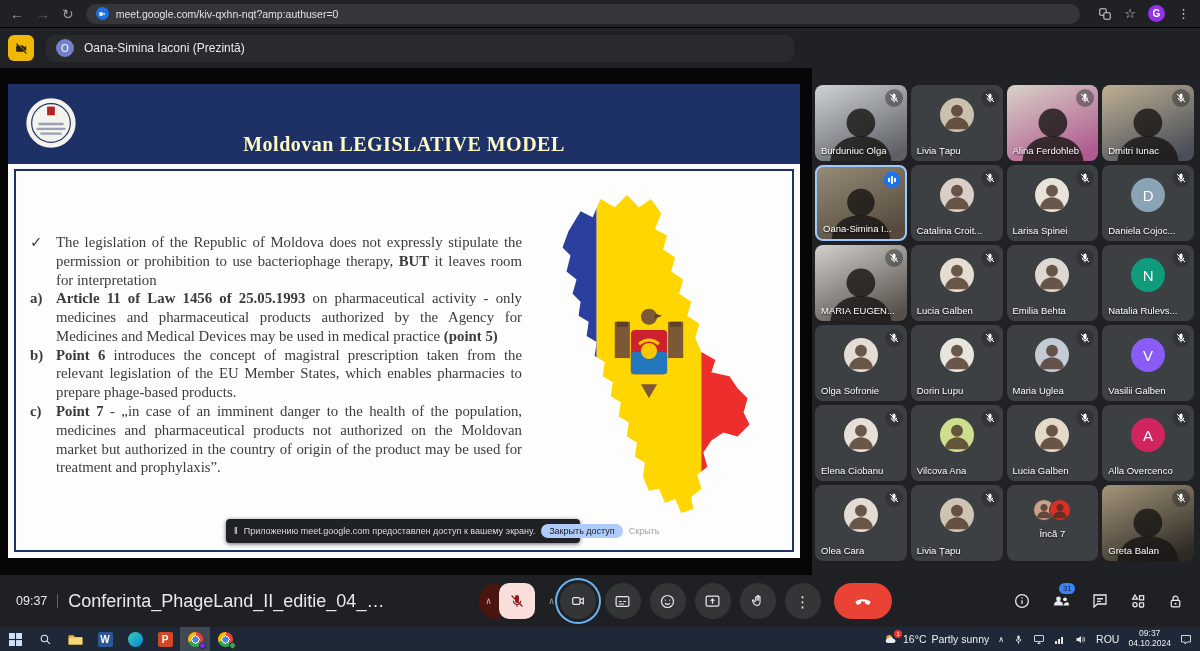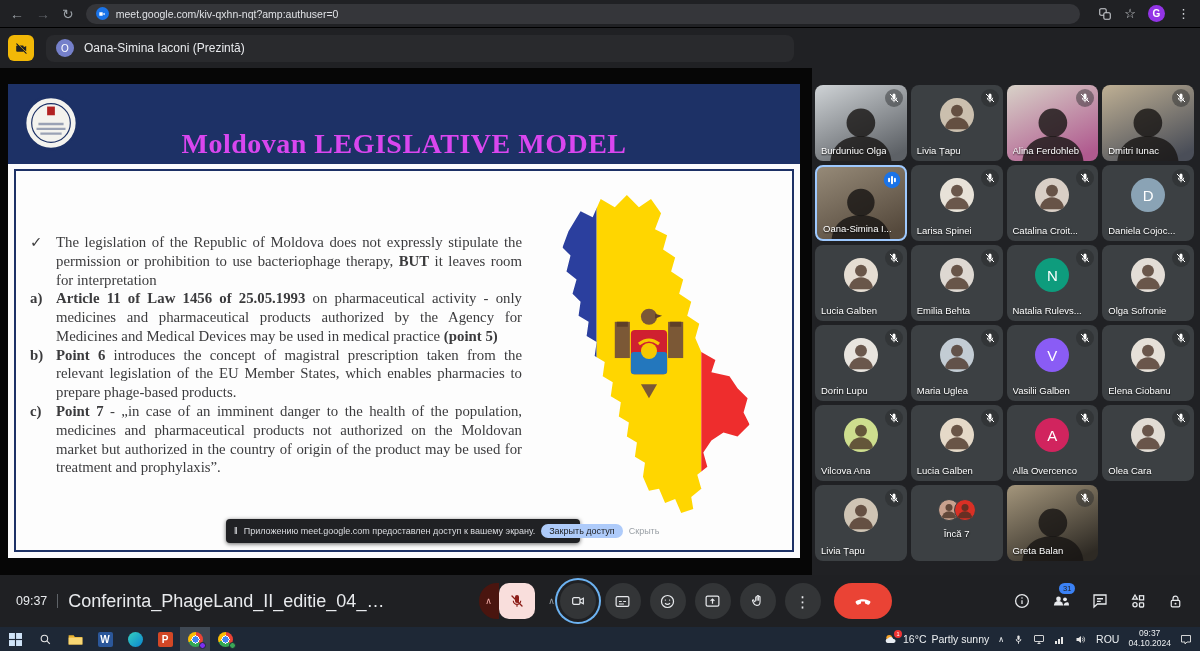--- a/index.html
+++ b/index.html
@@ -33,22 +33,22 @@
 
   
   .main { height:507px; display:flex; }
   .stage { position:relative; width:812px; height:100%; background:#060606; flex:none; }
 
   
   .slide { position:absolute; left:8px; top:16px; width:792px; height:474px; background:#fbfbfc;
     display:flex; flex-direction:column; }
   .slide-header { height:80px; background:#1d3166; position:relative;
     display:flex; align-items:center; justify-content:center; flex:none; }
-  .slide-title { color:#d946ef; font-family:"Liberation Serif","DejaVu Serif",serif;
-    font-weight:bold; font-size:28px; letter-spacing:.5px;margin-top:40px; }
+  .slide-title { color:#fef9c3; font-family:"Liberation Serif","DejaVu Serif",serif;
+    font-weight:bold; font-size:20px; letter-spacing:.5px;margin-top:40px; }
   .seal { position:absolute; left:14px; top:10px; width:58px; height:58px; }
   .hr-logo { position:absolute; right:10px; top:8px; width:80px; height:64px; background:#fff;
     display:flex; flex-direction:column; align-items:center; justify-content:center; gap:1px; }
   .hr-mark { font-weight:bold; font-style:italic; font-size:26px; line-height:1; color:#27348b; position:relative; }
   .hr-dot { position:absolute; top:1px; left:13px; width:6px; height:6px; border-radius:50%; background:#f7941d; }
   .hr-cap { font-size:4.6px; color:#27348b; letter-spacing:.3px; }
 
   .slide-body { flex:1; margin:5px 6px 6px 6px; border:2px solid #1d3166; background:#fdfdfd;
     position:relative; padding:62px 12px 8px 14px; overflow:hidden; }
   .bullets { width:492px; font-family:"Liberation Serif","DejaVu Serif",serif;
@@ -326,56 +326,70 @@
           <span class="spk">
             <svg width="18" height="18" viewBox="0 0 24 24">
               <circle cx="12" cy="12" r="11" fill="#1a73e8"></circle>
               <rect x="6.8" y="9" width="2.6" height="6" rx="1.3" fill="#fff"></rect>
               <rect x="10.7" y="6.5" width="2.6" height="11" rx="1.3" fill="#fff"></rect>
               <rect x="14.6" y="9" width="2.6" height="6" rx="1.3" fill="#fff"></rect>
             </svg>
           </span>
         </div>
         <div class="tile">
+          <span class="av" style="background:#d9cfc6">
+            <svg viewBox="0 0 24 24" width="100%" height="100%">
+              <circle cx="12" cy="9" r="4.2" fill="rgba(70,48,35,.78)"></circle>
+              <path d="M3.5 22a8.5 8.5 0 0 1 17 0z" fill="rgba(70,48,35,.78)"></path>
+            </svg>
+          </span>
+          <span class="tname">Catalina Croit...</span>
+          <span class="micoff">
+            <svg width="12" height="12" viewBox="0 0 24 24">
+              <path fill="#fff" d="M12 15a3 3 0 0 0 3-3V6a3 3 0 0 0-6 0v6a3 3 0 0 0 3 3z"></path>
+              <path fill="none" stroke="#fff" stroke-width="1.8" d="M6.5 11.5a5.5 5.5 0 0 0 11 0M12 17v3.5"></path>
+              <path stroke="#fff" stroke-width="2" stroke-linecap="round" d="M4.5 4.5l15 15"></path>
+            </svg>
+          </span>
+        </div>
+        <div class="tile">
           <span class="av" style="background:#e8e2d8">
             <svg viewBox="0 0 24 24" width="100%" height="100%">
               <circle cx="12" cy="9" r="4.2" fill="rgba(70,48,35,.78)"></circle>
               <path d="M3.5 22a8.5 8.5 0 0 1 17 0z" fill="rgba(70,48,35,.78)"></path>
             </svg>
           </span>
           <span class="tname">Larisa Spinei</span>
-          <span class="micoff">
-            <svg width="12" height="12" viewBox="0 0 24 24">
-              <path fill="#fff" d="M12 15a3 3 0 0 0 3-3V6a3 3 0 0 0-6 0v6a3 3 0 0 0 3 3z"></path>
-              <path fill="none" stroke="#fff" stroke-width="1.8" d="M6.5 11.5a5.5 5.5 0 0 0 11 0M12 17v3.5"></path>
-              <path stroke="#fff" stroke-width="2" stroke-linecap="round" d="M4.5 4.5l15 15"></path>
-            </svg>
-          </span>
-        </div>
-        <div class="tile">
-          <span class="av" style="background:#d9cfc6">
-            <svg viewBox="0 0 24 24" width="100%" height="100%">
-              <circle cx="12" cy="9" r="4.2" fill="rgba(70,48,35,.78)"></circle>
-              <path d="M3.5 22a8.5 8.5 0 0 1 17 0z" fill="rgba(70,48,35,.78)"></path>
-            </svg>
-          </span>
-          <span class="tname">Catalina Croit...</span>
           <span class="micoff">
             <svg width="12" height="12" viewBox="0 0 24 24">
               <path fill="#fff" d="M12 15a3 3 0 0 0 3-3V6a3 3 0 0 0-6 0v6a3 3 0 0 0 3 3z"></path>
               <path fill="none" stroke="#fff" stroke-width="1.8" d="M6.5 11.5a5.5 5.5 0 0 0 11 0M12 17v3.5"></path>
               <path stroke="#fff" stroke-width="2" stroke-linecap="round" d="M4.5 4.5l15 15"></path>
             </svg>
           </span>
         </div>
         <div class="tile">
           <span class="av" style="background:#8aa3b5">
             <span class="ltr">D</span>
           </span>
           <span class="tname">Daniela Cojoc...</span>
+          <span class="micoff">
+            <svg width="12" height="12" viewBox="0 0 24 24">
+              <path fill="#fff" d="M12 15a3 3 0 0 0 3-3V6a3 3 0 0 0-6 0v6a3 3 0 0 0 3 3z"></path>
+              <path fill="none" stroke="#fff" stroke-width="1.8" d="M6.5 11.5a5.5 5.5 0 0 0 11 0M12 17v3.5"></path>
+              <path stroke="#fff" stroke-width="2" stroke-linecap="round" d="M4.5 4.5l15 15"></path>
+            </svg>
+          </span>
+        </div>
+        <div class="tile video" style="background: linear-gradient(155deg, rgb(210, 208, 205) 0%, rgb(87, 80, 74) 90%);">
+          <svg class="vp" viewBox="0 0 96 76" preserveAspectRatio="xMidYMax meet">
+            <circle cx="48" cy="36" r="15" fill="rgba(22,20,19,.8)"></circle>
+            <path d="M16 76c2-18 15-26 32-26s30 8 32 26z" fill="rgba(22,20,19,.8)"></path>
+          </svg>
+          <span class="tname">MARIA EUGEN...</span>
           <span class="micoff">
             <svg width="12" height="12" viewBox="0 0 24 24">
               <path fill="#fff" d="M12 15a3 3 0 0 0 3-3V6a3 3 0 0 0-6 0v6a3 3 0 0 0 3 3z"></path>
               <path fill="none" stroke="#fff" stroke-width="1.8" d="M6.5 11.5a5.5 5.5 0 0 0 11 0M12 17v3.5"></path>
               <path stroke="#fff" stroke-width="2" stroke-linecap="round" d="M4.5 4.5l15 15"></path>
             </svg>
           </span>
         </div>
         <div class="tile">
           <span class="av" style="background:#e5ddd2">

